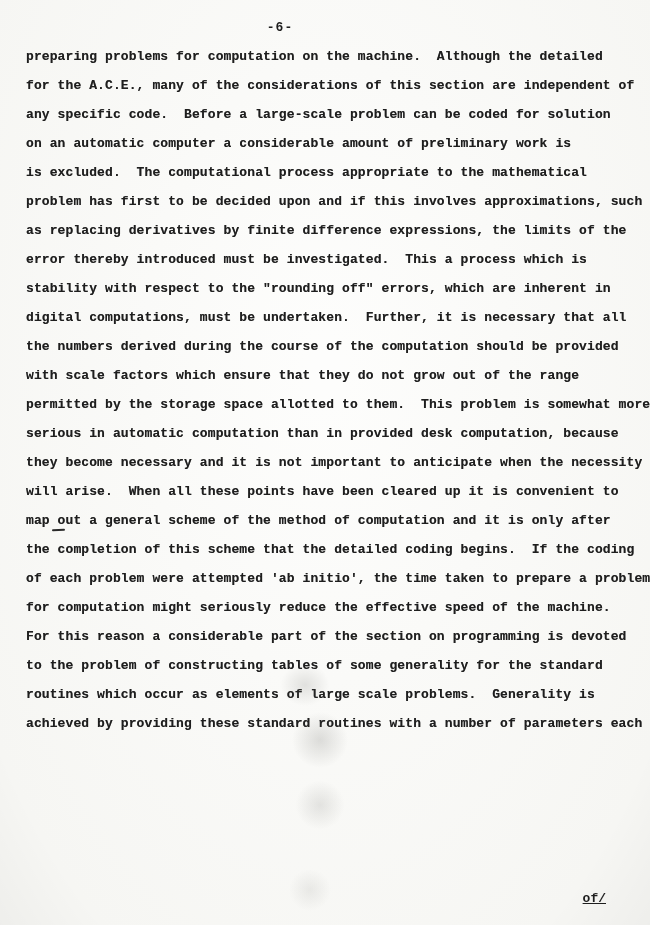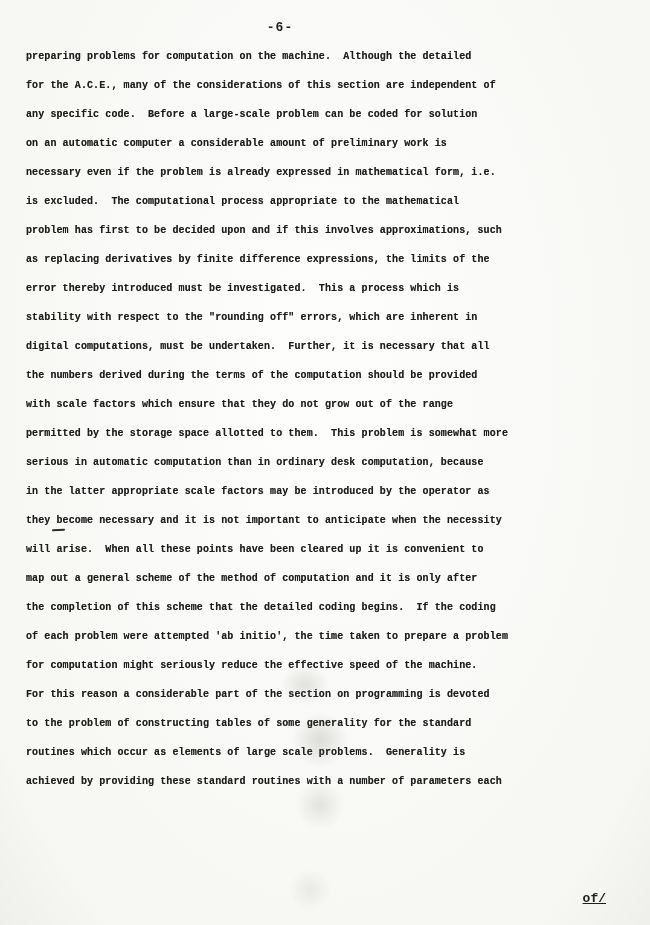--- a/index.html
+++ b/index.html
@@ -28,21 +28,21 @@
     font-weight:700;
     letter-spacing:1px;
   }
   .body-text{
     position:absolute;
     top:42px;left:26px;width:616px;
   }
   .line{
     height:29px;
     line-height:29px;
-    font-size:10px;
+    font-size:13px;
     font-weight:700;
     letter-spacing:0.1px;
     white-space:pre;
     text-shadow:0 0 0.6px rgba(30,30,30,0.55);
   }
   .catchword{
     position:absolute;
     top:891px;right:44px;
     font-size:13px;
     font-weight:700;
@@ -74,32 +74,30 @@
 
 <div class="page">
 
   <div class="page-number">-6-</div>
 
   <div class="body-text">
     <div class="line">preparing problems for computation on the machine.  Although the detailed</div>
     <div class="line">for the A.C.E., many of the considerations of this section are independent of</div>
     <div class="line">any specific code.  Before a large-scale problem can be coded for solution</div>
     <div class="line">on an automatic computer a considerable amount of preliminary work is</div>
-    <div class="line">necessary even if the problem is already expressed in mathematical form, i.e.</div>
     <div class="line">is excluded.  The computational process appropriate to the mathematical</div>
     <div class="line">problem has first to be decided upon and if this involves approximations, such</div>
     <div class="line">as replacing derivatives by finite difference expressions, the limits of the</div>
     <div class="line">error thereby introduced must be investigated.  This a process which is</div>
     <div class="line">stability with respect to the "rounding off" errors, which are inherent in</div>
     <div class="line">digital computations, must be undertaken.  Further, it is necessary that all</div>
-    <div class="line">the numbers derived during the terms of the computation should be provided</div>
+    <div class="line">the numbers derived during the course of the computation should be provided</div>
     <div class="line">with scale factors which ensure that they do not grow out of the range</div>
     <div class="line">permitted by the storage space allotted to them.  This problem is somewhat more</div>
-    <div class="line">serious in automatic computation than in ordinary desk computation, because</div>
-    <div class="line">in the latter appropriate scale factors may be introduced by the operator as</div>
+    <div class="line">serious in automatic computation than in provided desk computation, because</div>
     <div class="line">they become necessary and it is not important to anticipate when the necessity</div>
     <div class="line">will arise.  When all these points have been cleared up it is convenient to</div>
     <div class="line">map out a general scheme of the method of computation and it is only after</div>
     <div class="line">the completion of this scheme that the detailed coding begins.  If the coding</div>
     <div class="line">of each problem were attempted 'ab initio', the time taken to prepare a problem</div>
     <div class="line">for computation might seriously reduce the effective speed of the machine.</div>
     <div class="line">For this reason a considerable part of the section on programming is devoted</div>
     <div class="line">to the problem of constructing tables of some generality for the standard</div>
     <div class="line">routines which occur as elements of large scale problems.  Generality is</div>
     <div class="line">achieved by providing these standard routines with a number of parameters each</div>

